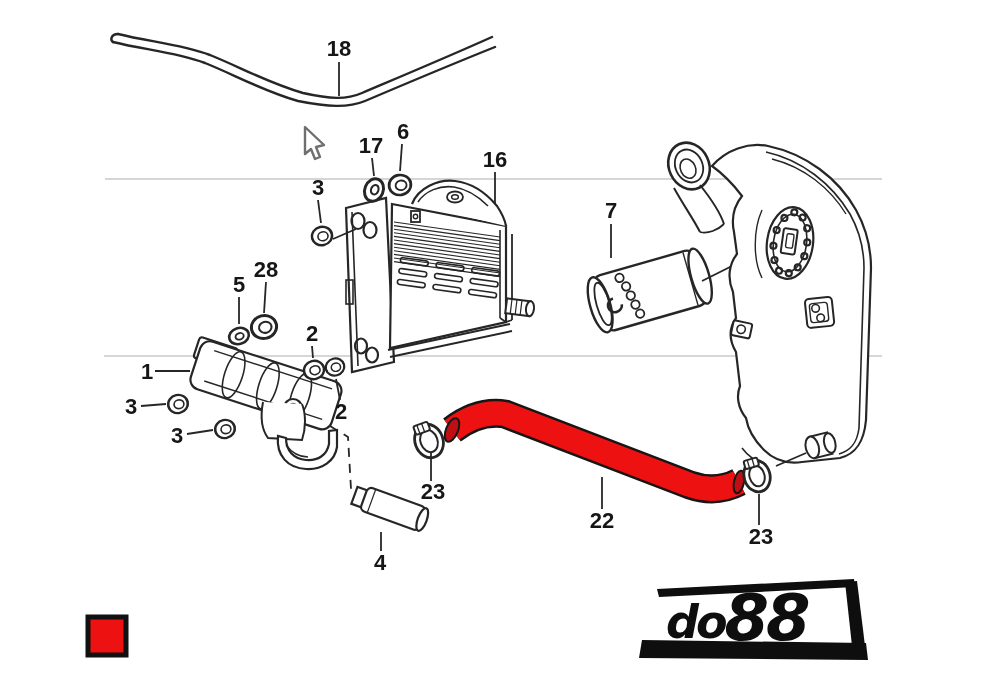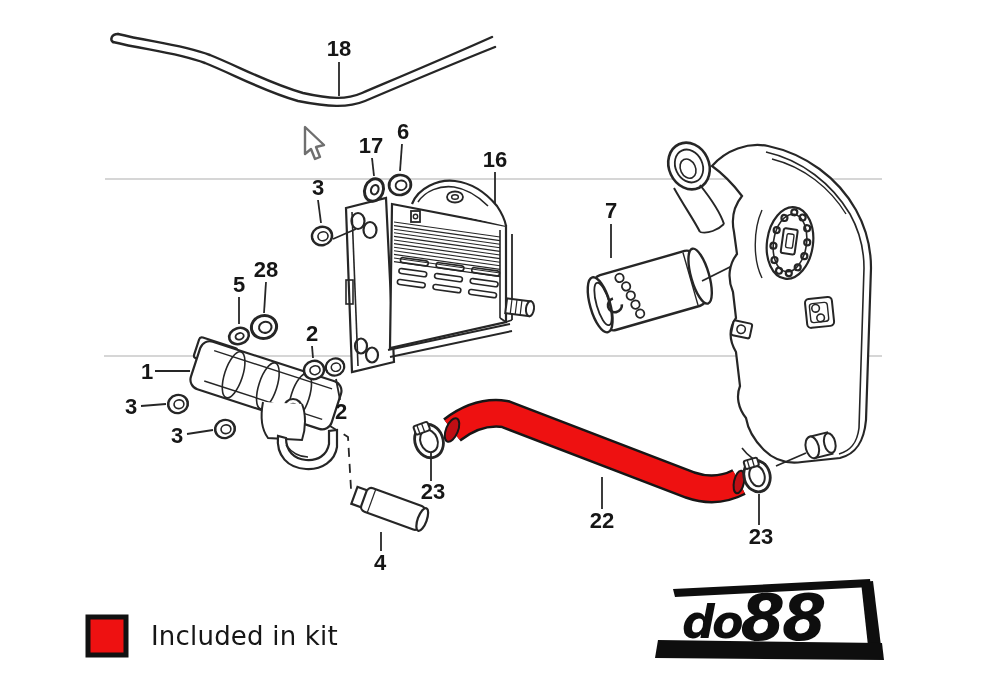--- a/index.html
+++ b/index.html
@@ -14,21 +14,21 @@
     font-weight:bold;font-size:22px;fill:#161616;
   }
   .legend{
     position:absolute;left:83px;top:612px;height:48px;
     display:flex;align-items:center;
   }
   .legend-label{
     margin-left:20px;font-family:"DejaVu Sans", sans-serif;
     font-size:26px;color:#161616;letter-spacing:0.2px;
   }
-  .logo-wrap{position:absolute;left:652px;top:570px;width:248px;height:102px;}
+  .logo-wrap{position:absolute;left:636px;top:570px;width:248px;height:102px;}
   .logo-wrap svg text{
     font-family:"DejaVu Sans", sans-serif;
     font-weight:bold;font-style:italic;fill:#0e0e0e;letter-spacing:-3px;
   }
 </style>
 </head>
 <body>
 
 <svg id="stage" viewBox="0 0 1000 675" xmlns="http://www.w3.org/2000/svg">
   <defs>
@@ -302,21 +302,20 @@
     <text class="plabel" x="761" y="544">23</text>
   </g>
 
   <polygon points="305,127 305,154 311,149 315,159 320,157 316,147 324,145" fill="#ffffff" stroke="#6f6f6f" stroke-width="2.4" stroke-linejoin="round"></polygon>
 </svg>
 
 <div class="legend">
   <svg width="48" height="48">
     <rect x="5" y="5" width="38" height="38" fill="#ee1111" stroke="#111111" stroke-width="5"></rect>
   </svg>
-  <span class="legend-label">Included in kit</span>
 </div>
 
 <div class="logo-wrap">
   <svg width="248" height="102" viewBox="0 0 248 102">
     <polygon points="21,19 218,9 219,17 23,27" fill="#0e0e0e"></polygon>
     <polygon points="209,12 221,11 230,84 217,85" fill="#0e0e0e"></polygon>
     <polygon points="6,70 230,73 232,90 3,88" fill="#0e0e0e"></polygon>
     <text x="30" y="68">
       <tspan font-size="46">do</tspan><tspan font-size="64" dy="2">88</tspan>
     </text>

